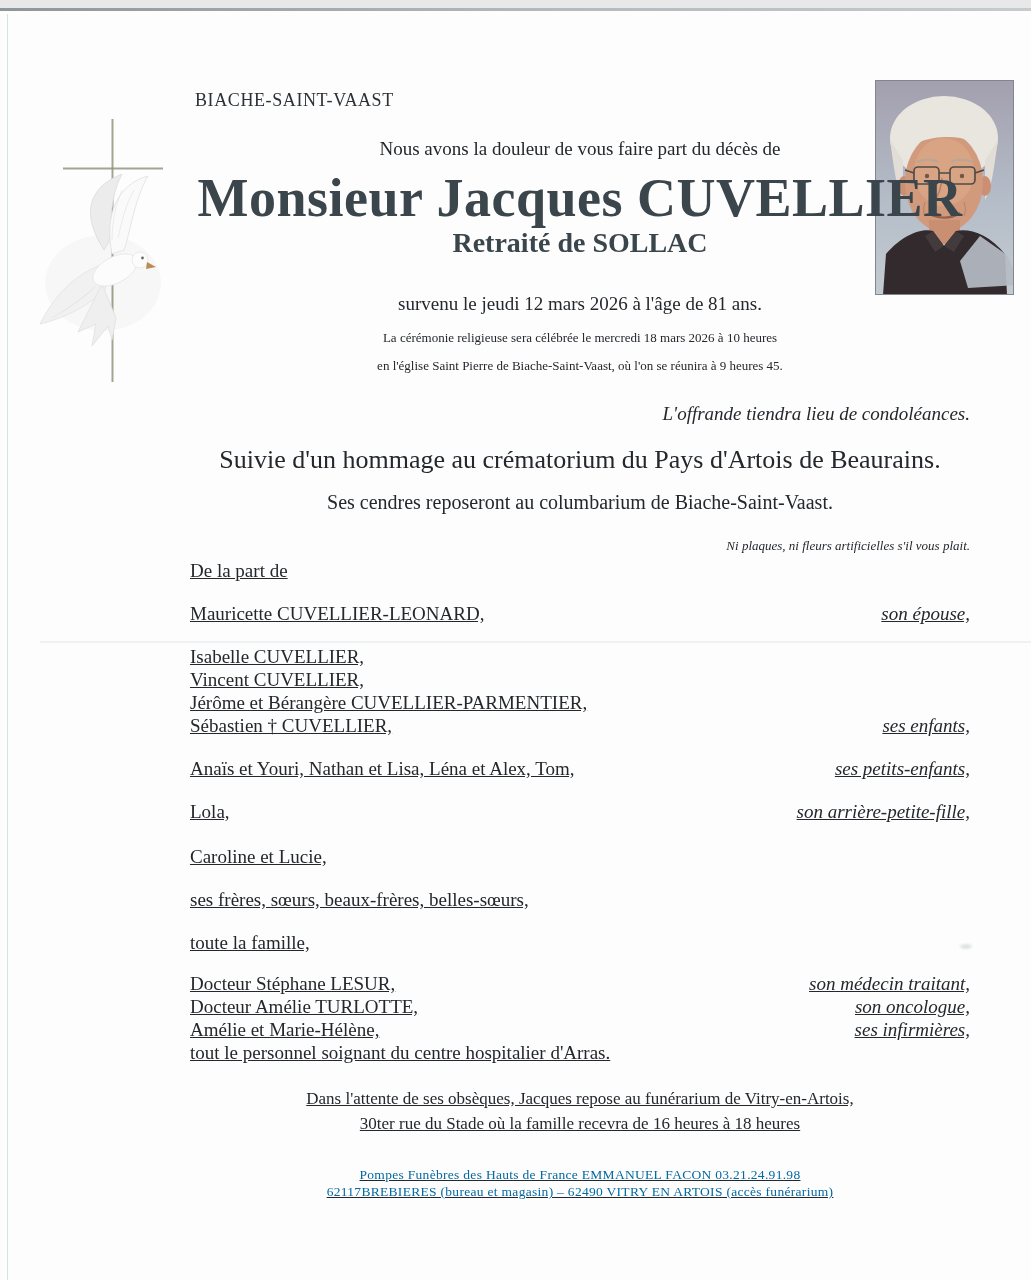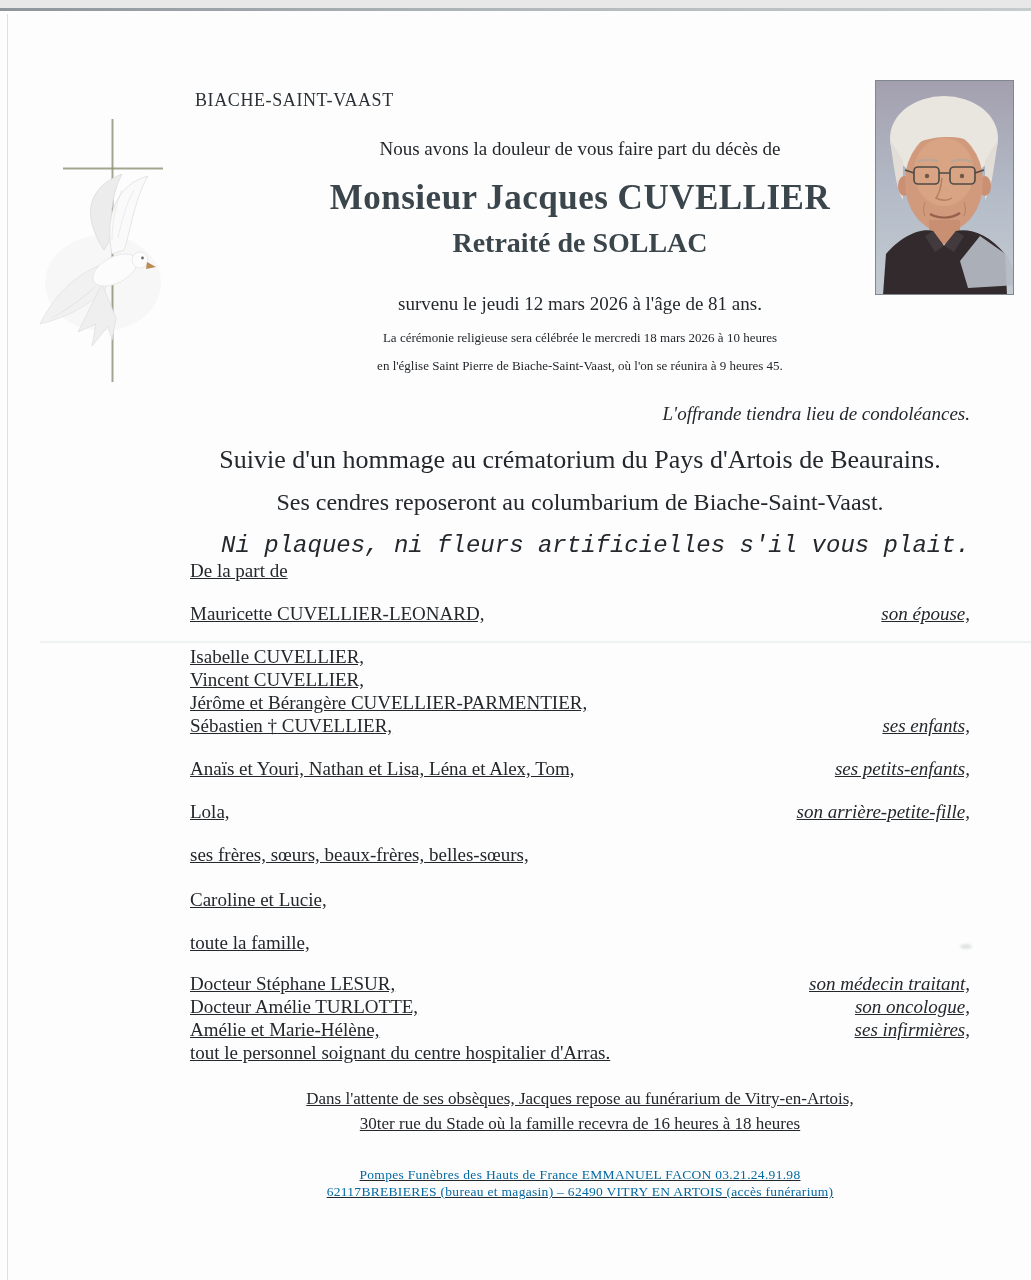--- a/index.html
+++ b/index.html
@@ -23,29 +23,29 @@
 
   
   .cross-dove{position:absolute;left:0;top:80px;width:200px;height:320px;}
   .photo{position:absolute;left:875px;top:72px;width:139px;height:215px;}
 
   
   .abs{position:absolute;}
   .city{left:195px;top:82px;font-size:18px;letter-spacing:.6px;color:#2b3136;}
   .col{left:190px;width:780px;text-align:center;}
   .intro{top:129px;font-size:19px;line-height:23px;}
-  .title{top:166px;font-size:35px;line-height:48px;font-weight:bold;color:#3b464c;letter-spacing:.5px;white-space:nowrap;}
+  .title{top:166px;font-size:54px;line-height:48px;font-weight:bold;color:#3b464c;letter-spacing:.5px;white-space:nowrap;}
   .subtitle{top:219px;font-size:28px;line-height:32px;font-weight:bold;color:#3b464c;}
   .death{top:284px;font-size:19px;line-height:23px;}
   .ceremony{top:316px;font-size:13px;line-height:28px;}
   .right-it{text-align:right;font-style:italic;}
   .offering{top:394px;font-size:19px;line-height:23px;}
   .tribute{top:440px;font-size:26px;line-height:23px;}
-  .ashes{top:483px;font-size:24px;line-height:23px;}
-  .flowers{top:526px;font-size:24px;line-height:23px;font-family:Liberation Mono, monospace;}
+  .ashes{top:483px;font-size:20px;line-height:23px;}
+  .flowers{top:526px;font-size:13px;line-height:23px;}
 
   .family{left:190px;top:551px;width:780px;font-size:19px;line-height:23px;text-align:left;text-decoration:underline;}
   .from-label{line-height:23px;}
   .frow{display:flex;justify-content:space-between;align-items:baseline;line-height:23px;}
   .frow .rel{font-style:italic;text-align:right;white-space:nowrap;}
   .gap{margin-top:20px;}
   .gap-lg{margin-top:22px;}
   .gap-sm{margin-top:18px;}
 
   .wake{margin-top:22px;text-align:center;line-height:25px;font-size:17px;}
@@ -158,26 +158,26 @@
       <span class="rel">ses enfants,</span>
     </div>
     <div class="frow gap">
       <span>Anaïs et Youri, Nathan et Lisa, Léna et Alex, Tom,</span>
       <span class="rel">ses petits-enfants,</span>
     </div>
     <div class="frow gap">
       <span>Lola,</span>
       <span class="rel">son arrière-petite-fille,</span>
     </div>
-    <div class="frow gap">
-      <span>ses frères, sœurs, beaux-frères, belles-sœurs,</span>
-      <span class="rel"></span>
-    </div>
     <div class="frow gap-lg">
       <span>Caroline et Lucie,</span>
+      <span class="rel"></span>
+    </div>
+    <div class="frow gap">
+      <span>ses frères, sœurs, beaux-frères, belles-sœurs,</span>
       <span class="rel"></span>
     </div>
     <div class="frow gap">
       <span>toute la famille,</span>
       <span class="rel"></span>
     </div>
     <div class="frow gap-sm">
       <span>Docteur Stéphane LESUR,</span>
       <span class="rel">son médecin traitant,</span>
     </div>

